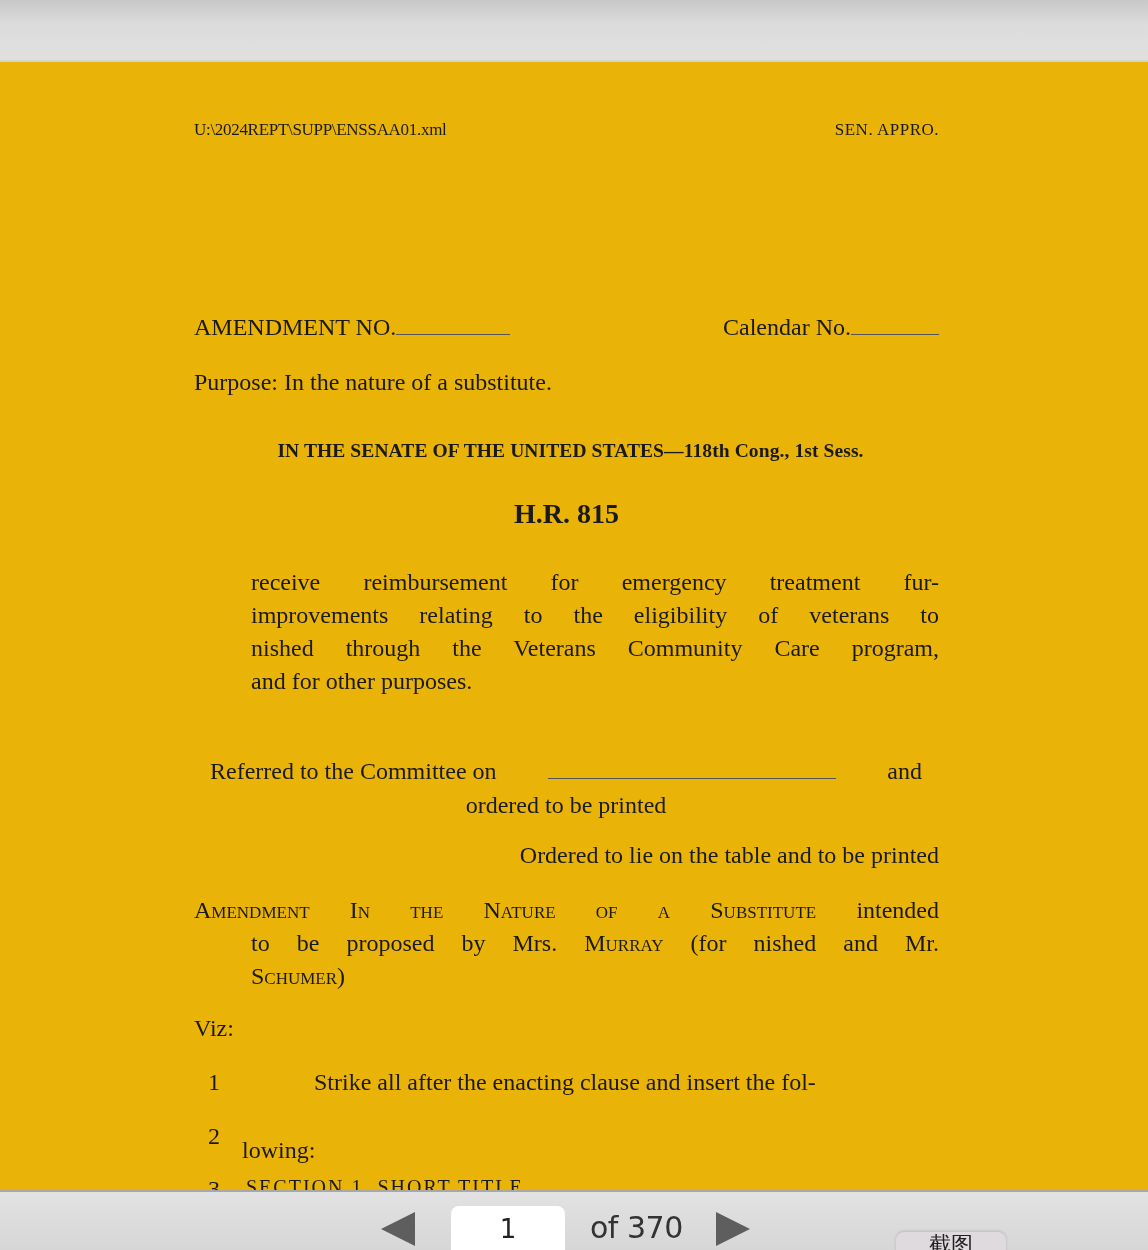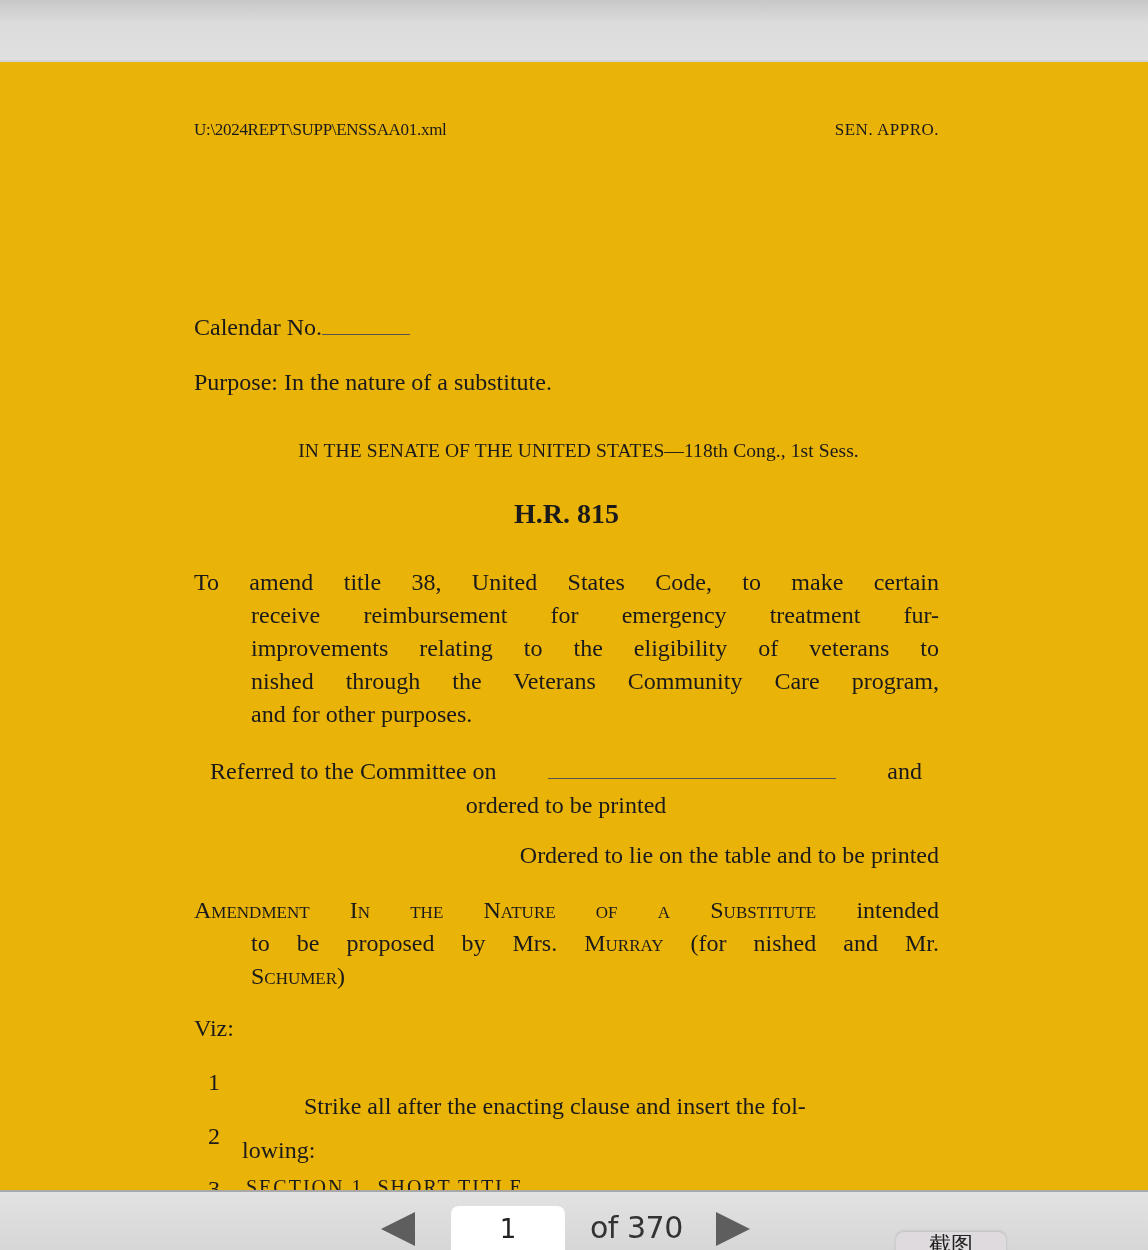--- a/index.html
+++ b/index.html
@@ -16,40 +16,40 @@
   }
   .page {
     position:absolute; left:0; top:62px; width:1148px; height:1128px;
     background:#eab308; overflow:hidden;
   }
   .hdr { position:absolute; top:58px; left:194px; width:745px; font-size:17px; display:flex; justify-content:space-between; letter-spacing:-0.3px; }
   .hdr .right { letter-spacing:0.5px; }
   .amend-row { position:absolute; top:252px; left:194px; width:745px; font-size:24px; display:flex; justify-content:space-between; }
   .blank { display:inline-block; border-bottom:1.5px solid #555; vertical-align:baseline; height:1px; }
   .purpose { position:absolute; top:307px; left:194px; font-size:24px; }
-  .senate { position:absolute; top:378px; left:206px; width:745px; text-align:center; font-size:19.5px; font-weight:normal; letter-spacing:0.1px; }
+  .senate { position:absolute; top:378px; left:198px; width:745px; text-align:center; font-size:19.5px; font-weight:bold; letter-spacing:0.1px; }
   .bill { position:absolute; top:436px; left:194px; width:745px; text-align:center; font-size:28px; font-weight:bold; }
   .title-text { position:absolute; top:504px; left:194px; width:745px; font-size:24px; line-height:33px; text-align:justify; }
   .title-text .ln { display:block; text-align:justify; text-align-last:justify; }
   .title-text .ind { padding-left:57px; }
   .title-text .last { text-align-last:left; }
   .referred { position:absolute; top:692px; left:210px; width:712px; font-size:24px; line-height:34px; }
   .referred .l1 { display:flex; justify-content:space-between; align-items:baseline; }
   .referred .l2 { text-align:center; }
   .ordered { position:absolute; top:780px; left:194px; width:745px; text-align:right; font-size:24px; }
   .ains { position:absolute; top:832px; left:194px; width:745px; font-size:24px; line-height:33px; }
   .ains .ln { display:block; text-align:justify; text-align-last:justify; }
   .ains .ind { padding-left:57px; }
   .ains .last { text-align-last:left; }
   .sc { font-variant:small-caps; }
   .viz { position:absolute; top:953px; left:194px; font-size:24px; }
   .line-row { position:absolute; left:194px; width:745px; font-size:24px; }
   .line-row .num { position:absolute; left:14px; }
   .r1 { top:1007px; }
-  .r1 .txt { position:absolute; left:110px; white-space:nowrap;margin-top:24px; }
+  .r1 .txt { position:absolute; left:120px; white-space:nowrap; }
   .r2 { top:1061px; }
   .r2 .txt { position:absolute; left:48px;margin-top:14px; }
   .r3 { top:1114px; }
   .r3 .txt { position:absolute; left:52px; font-weight:normal; font-size:20px; letter-spacing:2px; }
   .bottom-bar {
     position:absolute; left:0; top:1190px; width:1148px; height:60px;
     background:linear-gradient(#e2e2e2, #d6d6d6);
     border-top:2px solid #a8a8a8;
     font-family:"DejaVu Sans", sans-serif;
   }
@@ -77,31 +77,31 @@
 
 <div class="top-bar"></div>
 
 <div class="page">
   <div class="hdr">
     <span>U:\2024REPT\SUPP\ENSSAA01.xml</span>
     <span class="right">SEN. APPRO.</span>
   </div>
 
   <div class="amend-row">
+    <span><span>AMENDMENT NO.</span><span class="blank" style="width:114px"></span></span>
     <span><span>Calendar No.</span><span class="blank" style="width:88px"></span></span>
   </div>
 
   <div class="purpose">Purpose: In the nature of a substitute.</div>
 
   <div class="senate">IN THE SENATE OF THE UNITED STATES—118th Cong., 1st Sess.</div>
 
   <div class="bill">H.R. 815</div>
 
   <div class="title-text">
-    <span class="ln">To amend title 38, United States Code, to make certain</span>
     <span class="ln ind">receive reimbursement for emergency treatment fur-</span>
     <span class="ln ind">improvements relating to the eligibility of veterans to</span>
     <span class="ln ind">nished through the Veterans Community Care program,</span>
     <span class="ln ind last">and for other purposes.</span>
   </div>
 
   <div class="referred">
     <div class="l1">
       <span>Referred to the Committee on</span>
       <span class="blank" style="width:288px"></span>

